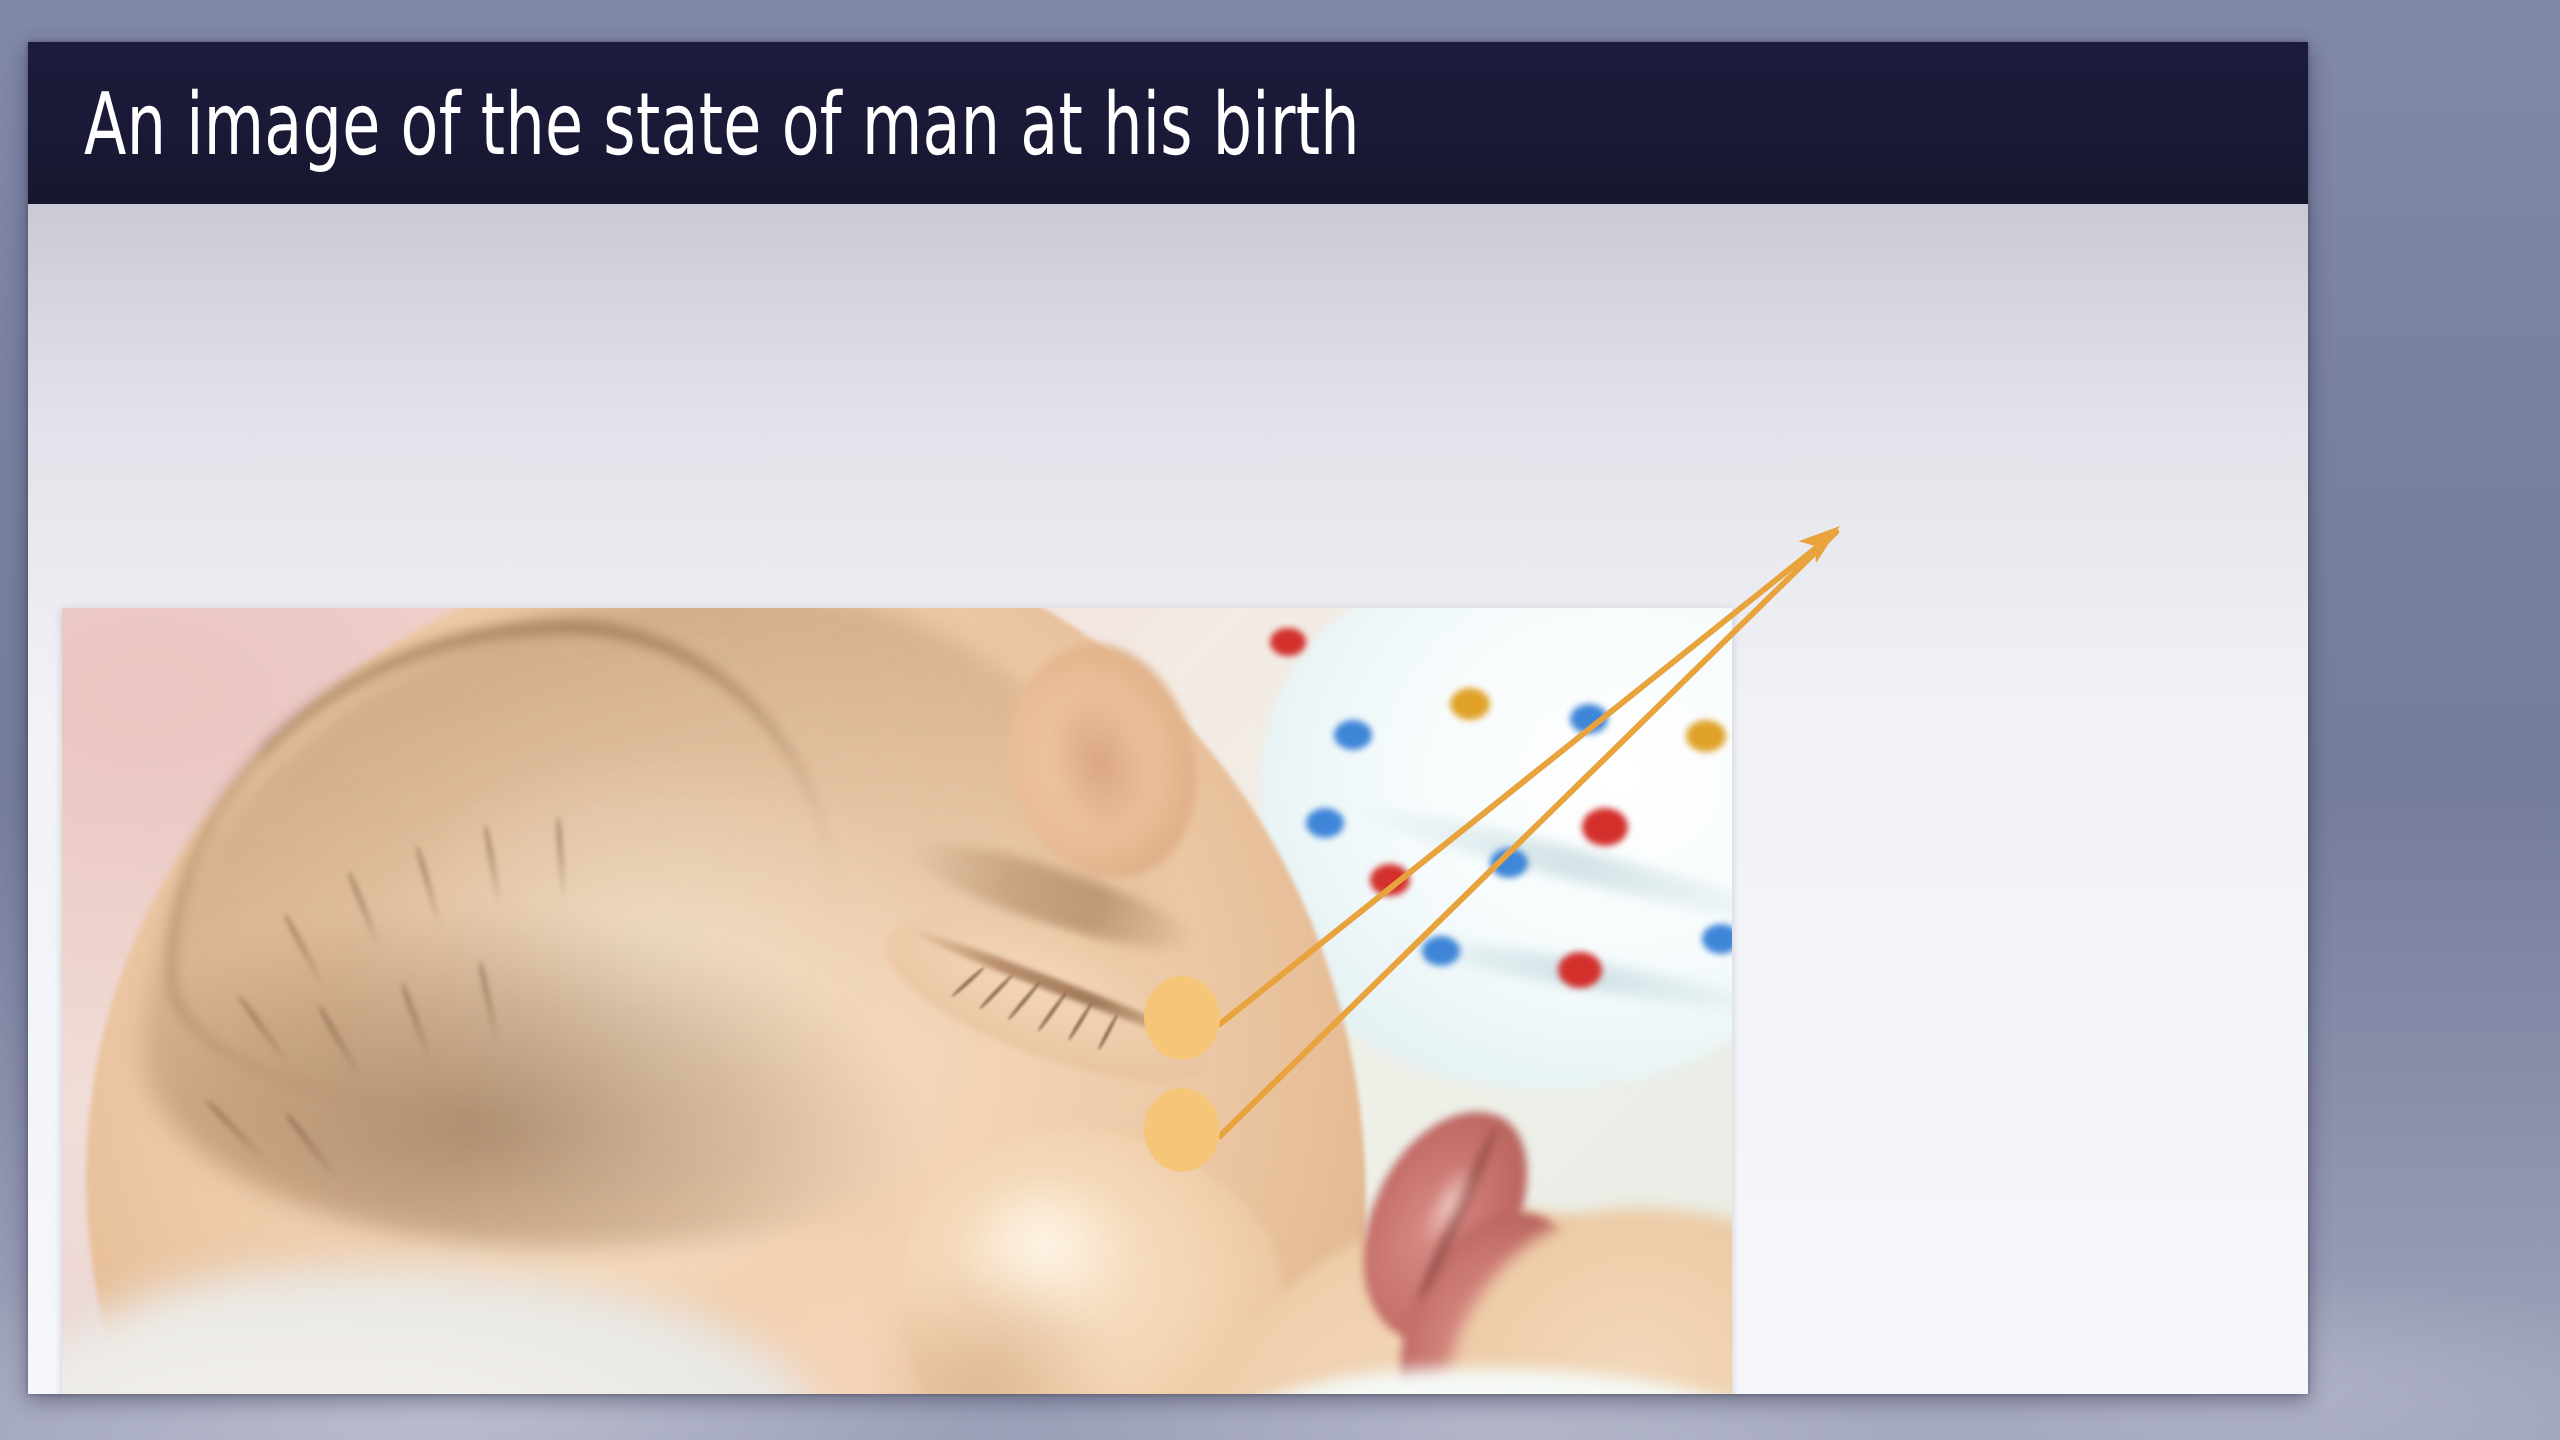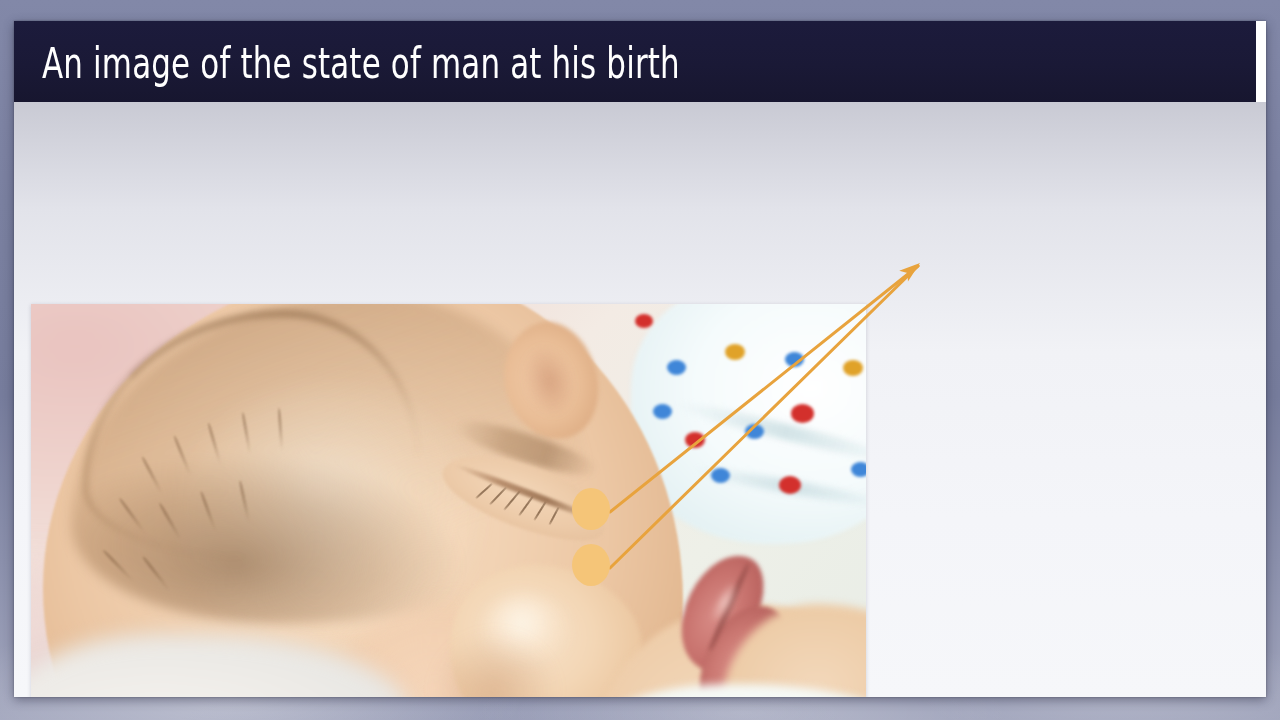--- a/index.html
+++ b/index.html
@@ -25,21 +25,21 @@
       radial-gradient(ellipse 380px 90px at 58% 99%, rgba(255,255,255,0.22), rgba(255,255,255,0) 70%),
       radial-gradient(ellipse 300px 80px at 88% 96%, rgba(255,255,255,0.18), rgba(255,255,255,0) 70%),
       radial-gradient(ellipse 500px 140px at 40% 104%, rgba(120,126,160,0.35), rgba(120,126,160,0) 70%);
     pointer-events: none;
   }
 
   
   #slide {
     position: absolute;
     left: 14px; top: 21px;
-    width: 1252px; height: 676px;
+    width: 1140px; height: 676px;
     background: #ffffff;
     box-shadow: 0 3px 10px rgba(30,30,55,0.45), 0 0 2px rgba(0,0,0,0.3);
     overflow: hidden;
     text-align: center;
   }
 
   #title-bar {
     position: absolute;
     left: 0; top: 0;
     width: 1242px; height: 81px;

